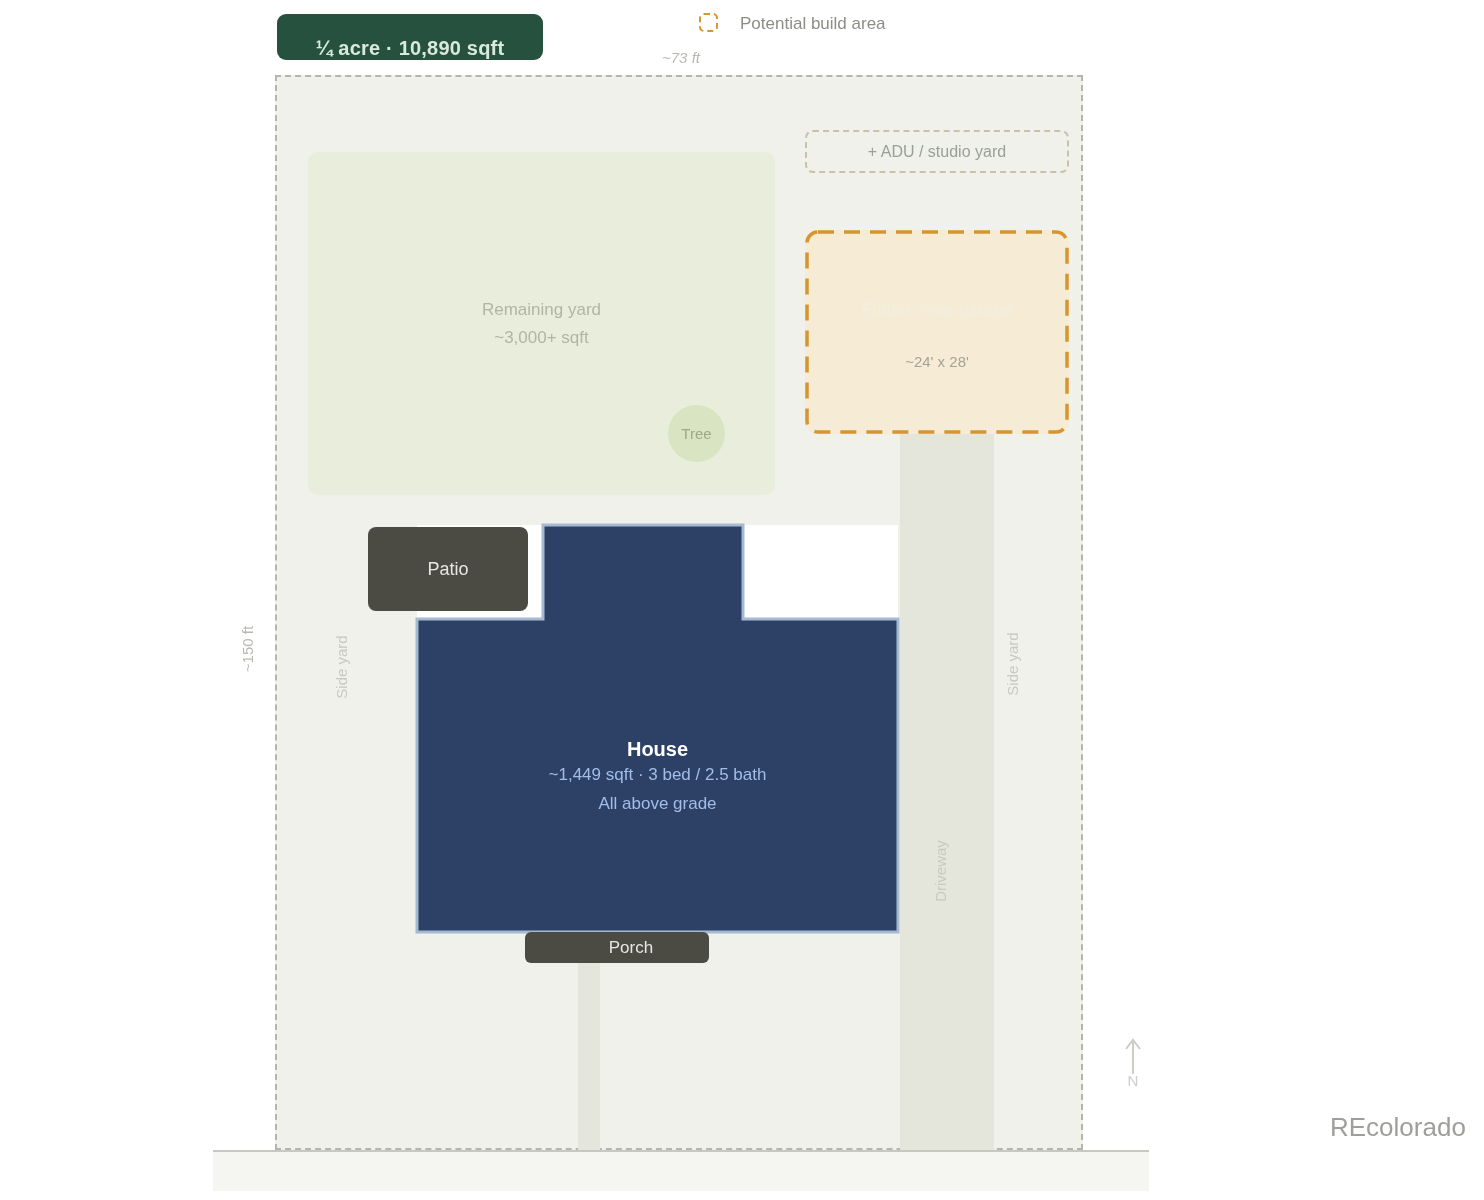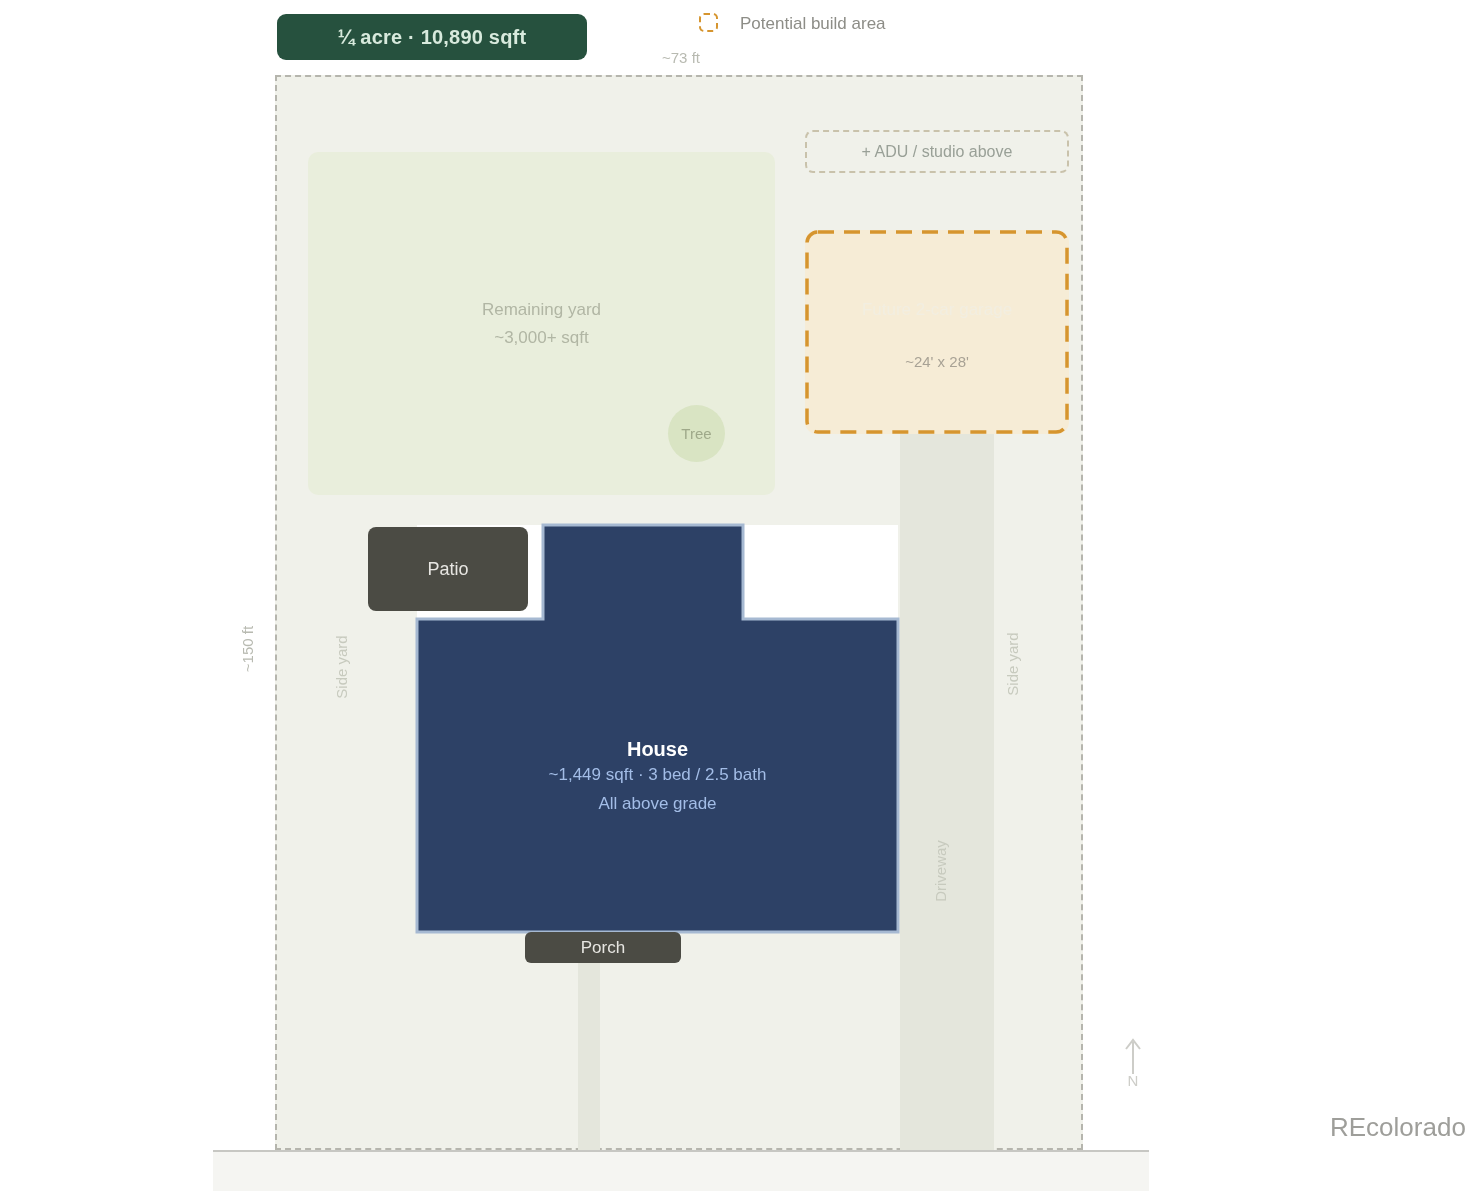--- a/index.html
+++ b/index.html
@@ -3,30 +3,30 @@
 <meta charset="utf-8">
 <style>
   html,body{margin:0;padding:0;background:#ffffff;}
   .canvas{
     position:relative;width:1484px;height:1200px;background:#ffffff;
     font-family:"Liberation Sans", sans-serif;overflow:hidden;
   }
   .abs{position:absolute;}
 
   .badge{
-    left:277px;top:14px;width:310px;height:46px;background:#26513e;border-radius:9px;
-    display:flex;align-items:center;justify-content:center;
+    left:277px;top:14px;width:266px;height:46px;background:#26513e;border-radius:9px;
+    display:flex;align-items:flex-end;justify-content:center;
     color:#d8eadd;font-size:20px;font-weight:bold;letter-spacing:.2px;
   }
   .legend-box{
     left:699px;top:13px;width:19px;height:19px;border:2px dashed #d6952f;border-radius:5px;
     box-sizing:border-box;background:transparent;
   }
   .legend-label{left:740px;top:14px;font-size:17px;color:#8d8d87;}
-  .dim-top{left:631px;top:49px;width:100px;text-align:center;font-size:15px;color:#b8bab1;}
+  .dim-top{left:631px;top:49px;width:100px;text-align:center;font-size:15px;color:#b8bab1;font-style:italic;}
 
   .lot{
     left:275px;top:75px;width:808px;height:1075px;background:#f0f1ea;
     border:2px dashed #b5b5ad;box-sizing:border-box;
   }
   .remaining-yard{
     left:308px;top:152px;width:467px;height:343px;background:#e9eedc;border-radius:10px;
     display:flex;flex-direction:column;align-items:center;justify-content:center;
     color:#b1b6a4;font-size:17px;line-height:28px;
   }
@@ -59,21 +59,21 @@
   .house-title{color:#ffffff;font-size:20px;font-weight:bold;margin-bottom:4px;}
   .house-details{color:#a3bde7;font-size:17px;margin-bottom:9px;}
   .house-note{color:#a3bde7;font-size:17px;}
 
   .patio{
     left:368px;top:527px;width:160px;height:84px;background:#4b4b44;border-radius:8px;
     display:flex;align-items:center;justify-content:center;color:#e7e6e2;font-size:18px;
   }
   .porch{
     left:525px;top:932px;width:156px;height:31px;background:#4b4b44;border-radius:6px;
-    display:flex;align-items:center;justify-content:center;color:#e7e6e2;font-size:17px;
+    display:flex;align-items:center;justify-content:center;color:#e7e6e2;font-size:17px;padding-left:28px;
   }
 
   .vlabel{
     position:absolute;transform:translate(-50%,-50%) rotate(-90deg);
     white-space:nowrap;font-size:15px;
   }
   .yard-label{color:#c7cabe;}
   .dim-label{color:#b8bab1;}
 
   .north-arrow{left:1121px;top:1036px;width:24px;height:40px;}
@@ -98,21 +98,21 @@
   </div>
 
   <div class="abs tree">
     <span>Tree</span>
   </div>
 
   <div class="abs driveway-strip"></div>
   <div class="abs walkway"></div>
 
   <div class="abs adu">
-    <span>+ ADU / studio above</span>
+    <span>+ ADU / studio yard</span>
   </div>
 
   <div class="abs garage">
     <div class="garage-title">Future 2-car garage</div>
     <div class="garage-size">~24' x 28'</div>
   </div>
   <svg class="abs garage-border" viewBox="0 0 264 204">
     <rect x="2" y="2" width="260" height="200" rx="11" fill="none" stroke="#d6952f" stroke-width="3.5" stroke-dasharray="16 10"></rect>
   </svg>
 

